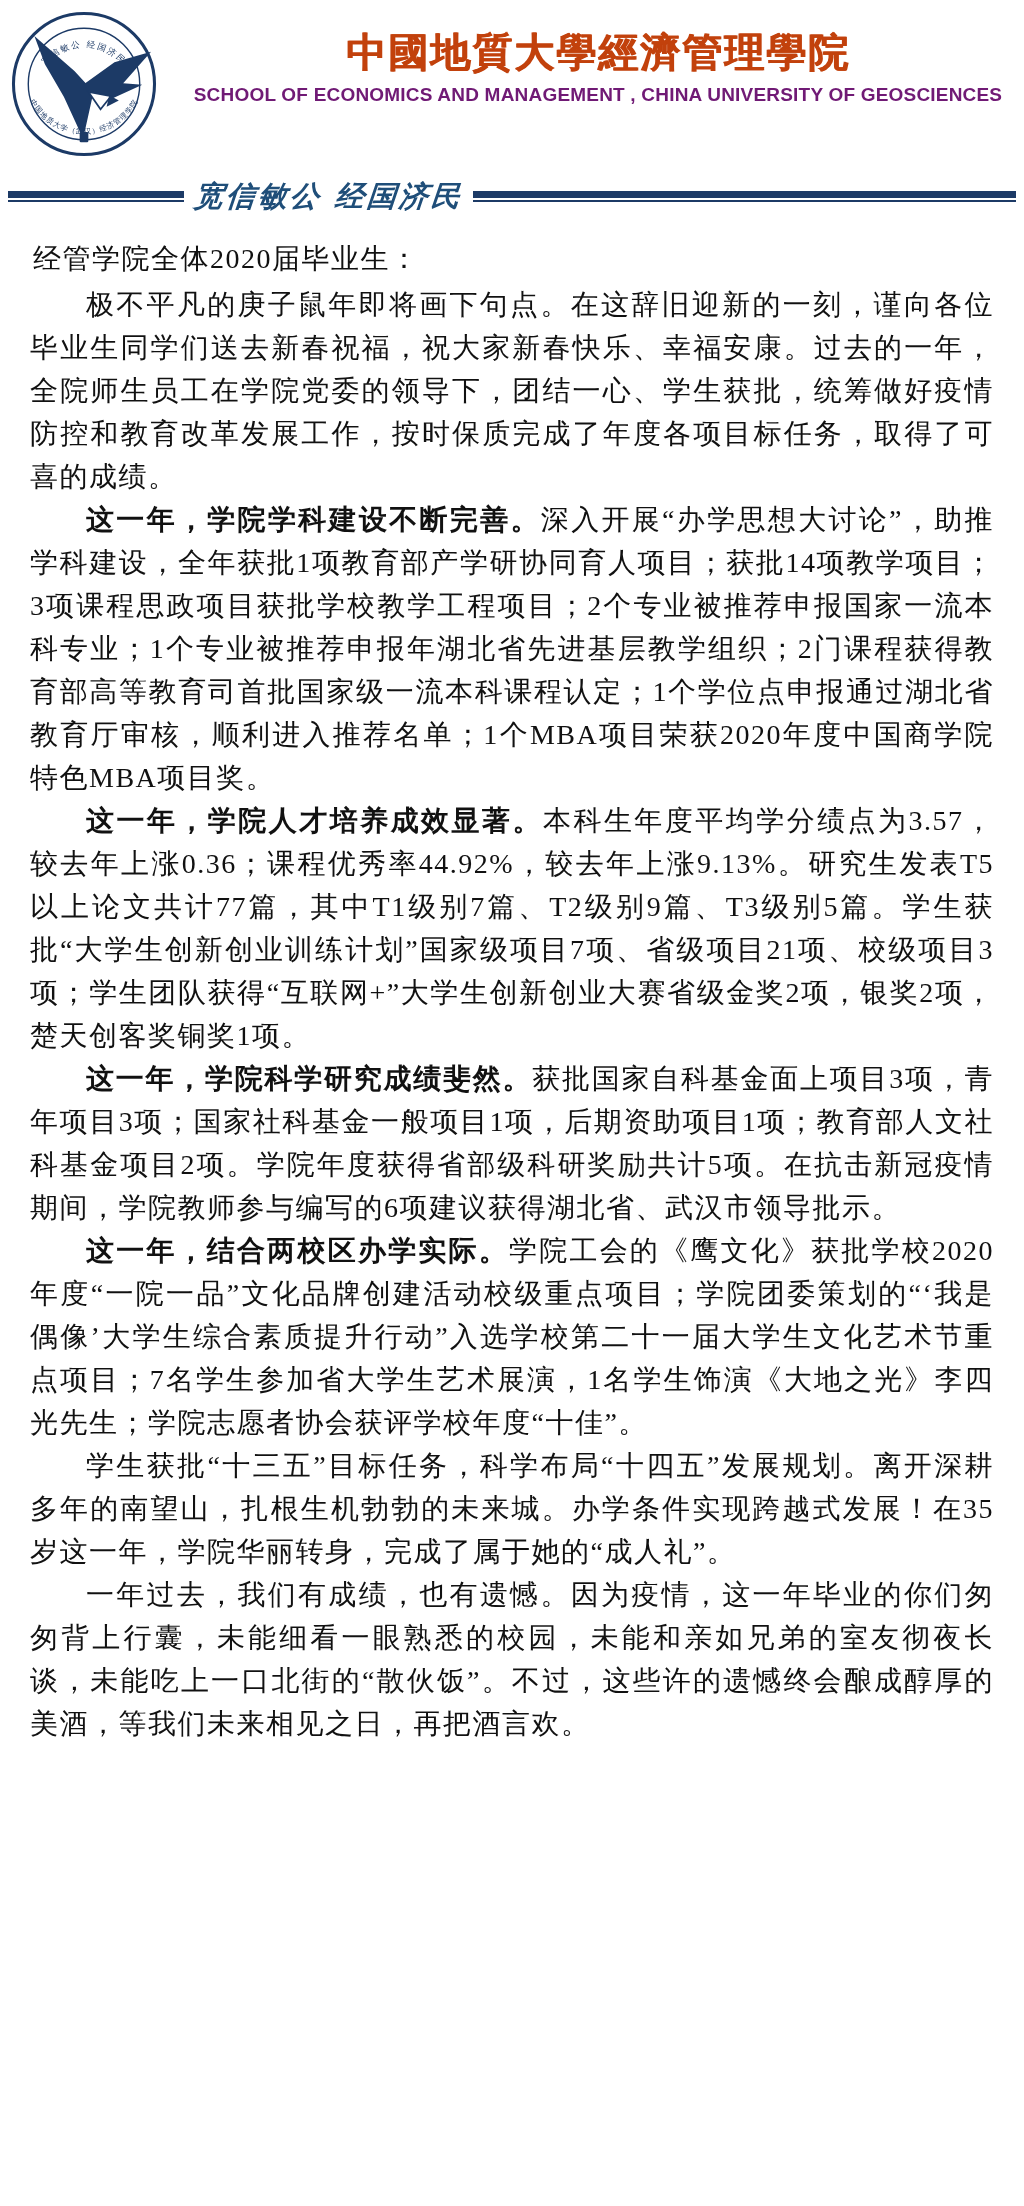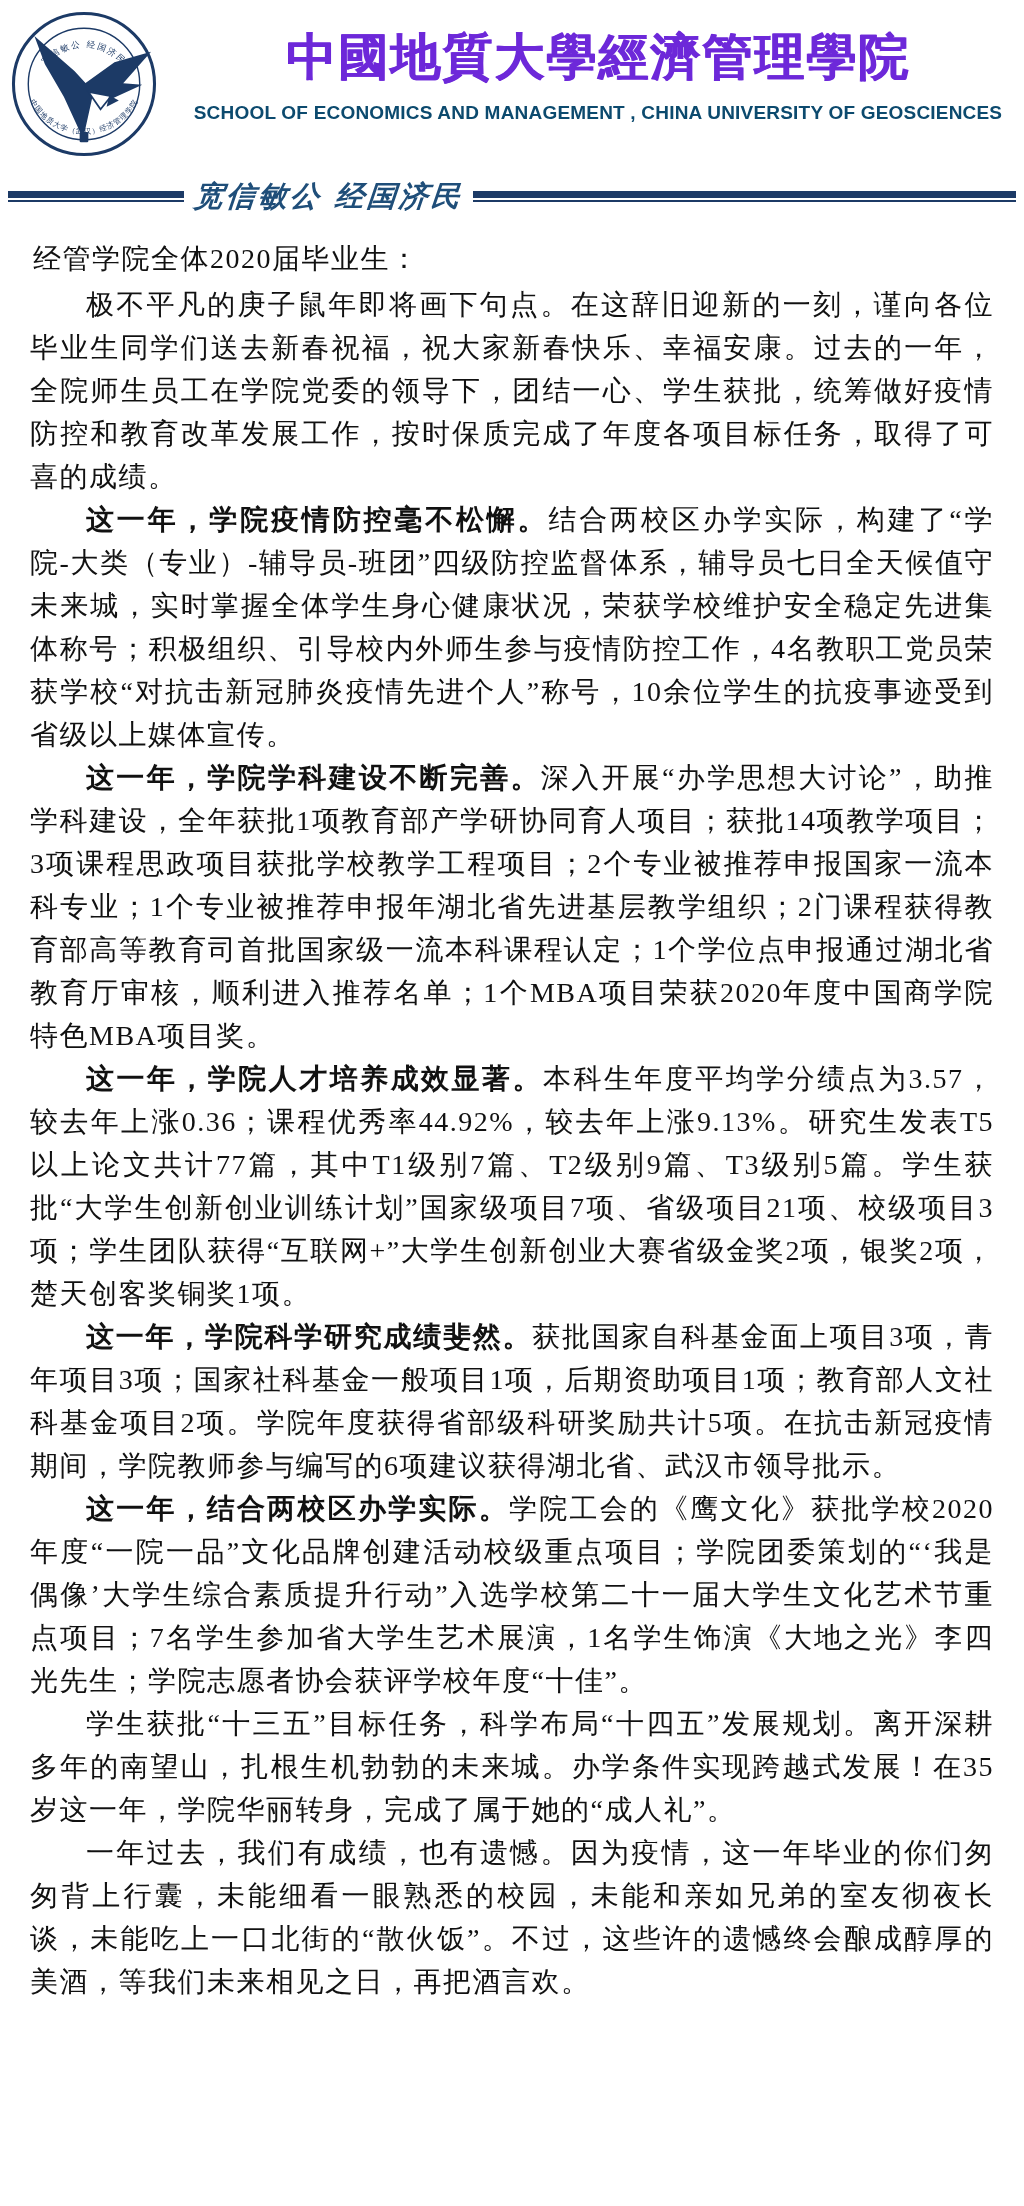--- a/index.html
+++ b/index.html
@@ -9,28 +9,28 @@
     font-family:"Liberation Serif","DejaVu Serif",serif;
     padding:8px 0 46px 0; overflow:hidden;
   }
 
   
   .letterhead { position:relative; height:156px; }
   .logo { position:absolute; left:8px; top:2px; width:152px; height:148px; }
   .head-text { margin-left:172px; text-align:center; }
   .title-cn {
     font-family:"DejaVu Serif","Liberation Serif",serif;
-    font-size:50px; font-weight:900; color:#6d28d9;
+    font-size:40px; font-weight:900; color:#c2410c;
     line-height:1.0; padding-top:24px; letter-spacing:2px;
     text-shadow:1px 0 0 currentColor; white-space:nowrap;
   }
   .subtitle-en {
     font-family:"Liberation Sans","DejaVu Sans",sans-serif;
-    font-size:19px; font-weight:bold; color:#0c4a6e;
-    margin-top:20px; letter-spacing:0.2px; white-space:nowrap;
+    font-size:19px; font-weight:bold; color:#701a75;
+    margin-top:12px; letter-spacing:0.2px; white-space:nowrap;
   }
 
   
   .motto-divider { display:flex; align-items:center; margin:16px 8px 0 8px; height:34px; }
   .rule {
     height:12px;
     background:linear-gradient(to bottom,#1c3a66 0 7px,#ffffff 7px 9px,#1c3a66 9px 11.5px,transparent 11.5px);
   }
   .rule-left { width:176px; }
   .rule-right { flex:1; }
@@ -89,21 +89,20 @@
     <span class="rule rule-left"></span>
     <span class="motto">宽信敏公  经国济民</span>
     <span class="rule rule-right"></span>
   </div>
 
   <main class="letter">
     <p class="salutation">经管学院全体2020届毕业生：</p>
 
     <div>
         <p class="para">极不平凡的庚子鼠年即将画下句点。在这辞旧迎新的一刻，谨向各位毕业生同学们送去新春祝福，祝大家新春快乐、幸福安康。过去的一年，全院师生员工在学院党委的领导下，团结一心、学生获批，统筹做好疫情防控和教育改革发展工作，按时保质完成了年度各项目标任务，取得了可喜的成绩。</p>
-        <p class="para"><span class="lead">这一年，学院疫情防控毫不松懈。</span>结合两校区办学实际，构建了“学院-大类（专业）-辅导员-班团”四级防控监督体系，辅导员七日全天候值守未来城，实时掌握全体学生身心健康状况，荣获学校维护安全稳定先进集体称号；积极组织、引导校内外师生参与疫情防控工作，4名教职工党员荣获学校“对抗击新冠肺炎疫情先进个人”称号，10余位学生的抗疫事迹受到省级以上媒体宣传。</p>
         <p class="para"><span class="lead">这一年，学院学科建设不断完善。</span>深入开展“办学思想大讨论”，助推学科建设，全年获批1项教育部产学研协同育人项目；获批14项教学项目；3项课程思政项目获批学校教学工程项目；2个专业被推荐申报国家一流本科专业；1个专业被推荐申报年湖北省先进基层教学组织；2门课程获得教育部高等教育司首批国家级一流本科课程认定；1个学位点申报通过湖北省教育厅审核，顺利进入推荐名单；1个MBA项目荣获2020年度中国商学院特色MBA项目奖。</p>
         <p class="para"><span class="lead">这一年，学院人才培养成效显著。</span>本科生年度平均学分绩点为3.57，较去年上涨0.36；课程优秀率44.92%，较去年上涨9.13%。研究生发表T5以上论文共计77篇，其中T1级别7篇、T2级别9篇、T3级别5篇。学生获批“大学生创新创业训练计划”国家级项目7项、省级项目21项、校级项目3项；学生团队获得“互联网+”大学生创新创业大赛省级金奖2项，银奖2项，楚天创客奖铜奖1项。</p>
         <p class="para"><span class="lead">这一年，学院科学研究成绩斐然。</span>获批国家自科基金面上项目3项，青年项目3项；国家社科基金一般项目1项，后期资助项目1项；教育部人文社科基金项目2项。学院年度获得省部级科研奖励共计5项。在抗击新冠疫情期间，学院教师参与编写的6项建议获得湖北省、武汉市领导批示。</p>
         <p class="para"><span class="lead">这一年，结合两校区办学实际。</span>学院工会的《鹰文化》获批学校2020年度“一院一品”文化品牌创建活动校级重点项目；学院团委策划的“‘我是偶像’大学生综合素质提升行动”入选学校第二十一届大学生文化艺术节重点项目；7名学生参加省大学生艺术展演，1名学生饰演《大地之光》李四光先生；学院志愿者协会获评学校年度“十佳”。</p>
         <p class="para">学生获批“十三五”目标任务，科学布局“十四五”发展规划。离开深耕多年的南望山，扎根生机勃勃的未来城。办学条件实现跨越式发展！在35岁这一年，学院华丽转身，完成了属于她的“成人礼”。</p>
         <p class="para">一年过去，我们有成绩，也有遗憾。因为疫情，这一年毕业的你们匆匆背上行囊，未能细看一眼熟悉的校园，未能和亲如兄弟的室友彻夜长谈，未能吃上一口北街的“散伙饭”。不过，这些许的遗憾终会酿成醇厚的美酒，等我们未来相见之日，再把酒言欢。</p>
       </div>
 
   </main>
 

